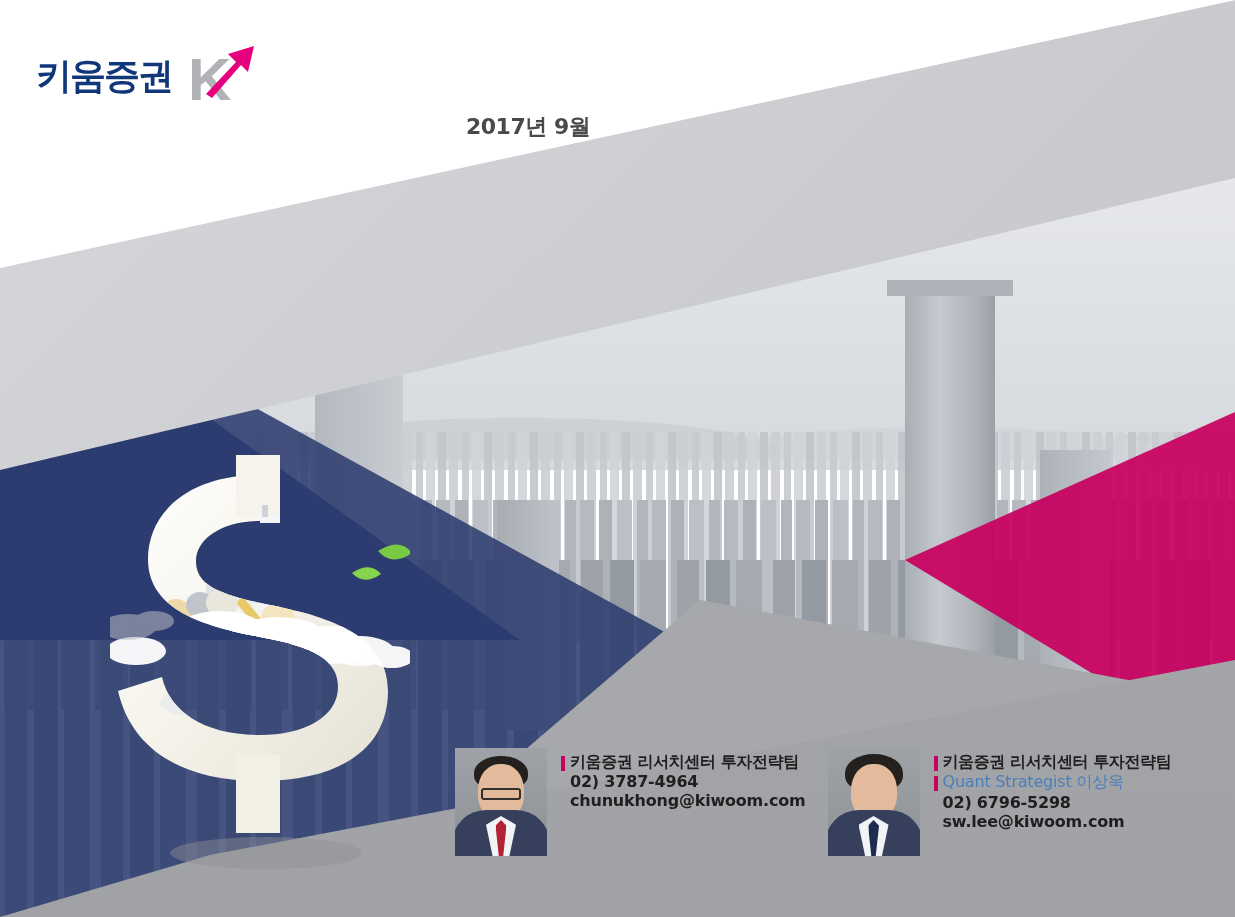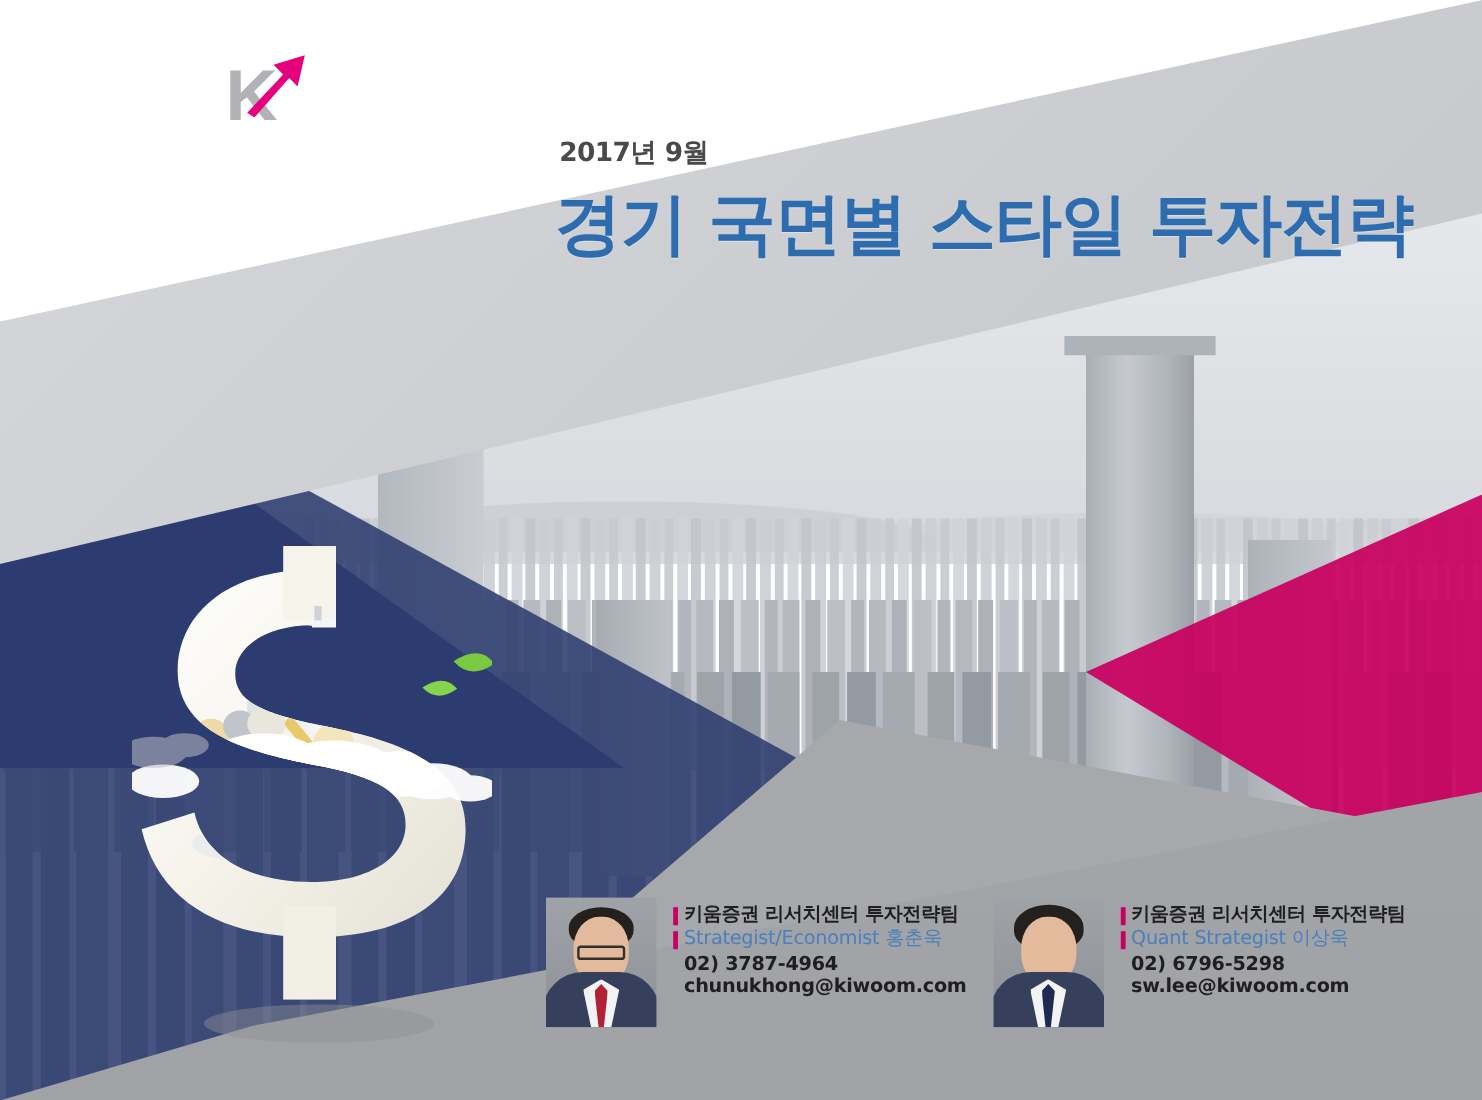--- a/index.html
+++ b/index.html
@@ -231,25 +231,25 @@
   <div class="shape" id="shape-gray-bottom-2"></div>
   <div class="shape" id="shape-gray-bottom"></div>
   <div class="shape" id="shape-gray-top"></div>
   <div class="shape" id="shape-white-top"></div>
 
   <div id="logo">
     <span id="logo-k">K</span>
     <svg id="logo-arrow" viewBox="0 0 58 58">
       <path d="M8 52 L38 20 L30 12 L56 4 L50 30 L43 23 L14 56 Z" fill="#e6007e"></path>
     </svg>
+    <span id="logo-text">키움증권</span>
   </div>
 
   <div id="title-block">
     <div id="date-label">2017년 9월</div>
-    <h1 id="main-title">경기 국면별 스타일 투자전략</h1>
   </div>
 
   <svg id="dollar-graphic" viewBox="0 0 300 430">
     <defs>
       <linearGradient id="dg" x1="0" y1="0" x2="1" y2="1">
         <stop offset="0%" stop-color="#ffffff"></stop>
         <stop offset="55%" stop-color="#f4f2e8"></stop>
         <stop offset="100%" stop-color="#e3e0d4"></stop>
       </linearGradient>
       <clipPath id="scene-clip">
@@ -340,24 +340,20 @@
         <div class="hair"></div>
         <div class="head"></div>
         <div class="body"></div>
         <div class="shirt"></div>
         <div class="tie" style="background:#b22234;"></div>
       </div>
       <div class="contact-lines">
         <div class="cl">
             <span class="bar"></span>
           <span class="team-line">키움증권 리서치센터 투자전략팀</span>
-          </div>
-        <div class="cl">
-            <span class="bar"></span>
-          <span class="role-line">Strategist/Economist 홍춘욱</span>
           </div>
         <div class="plain-line">02) 3787-4964</div>
         <div class="plain-line">chunukhong@kiwoom.com</div>
       </div>
     </div>
 
     <div class="contact-card">
       <div class="avatar">
         <div class="hair" style="width:58px;height:38px;top:6px;"></div>
         <div class="head"></div>

